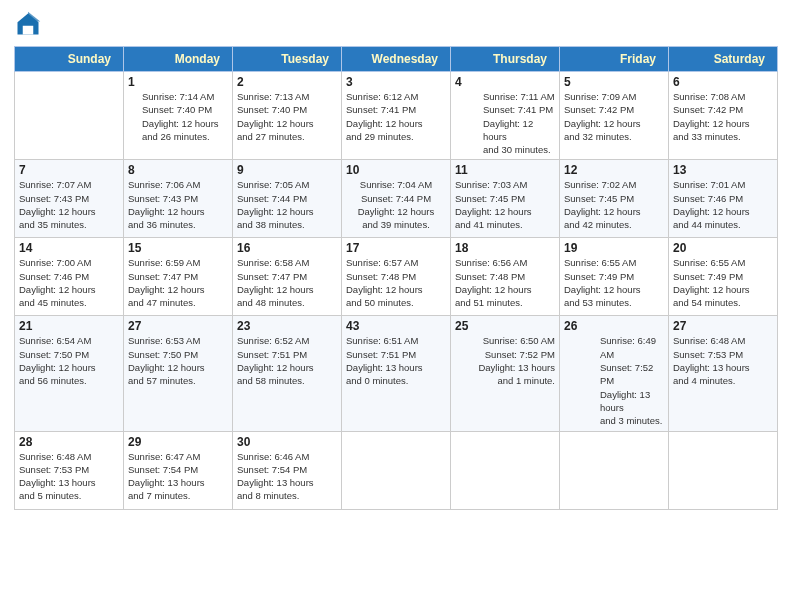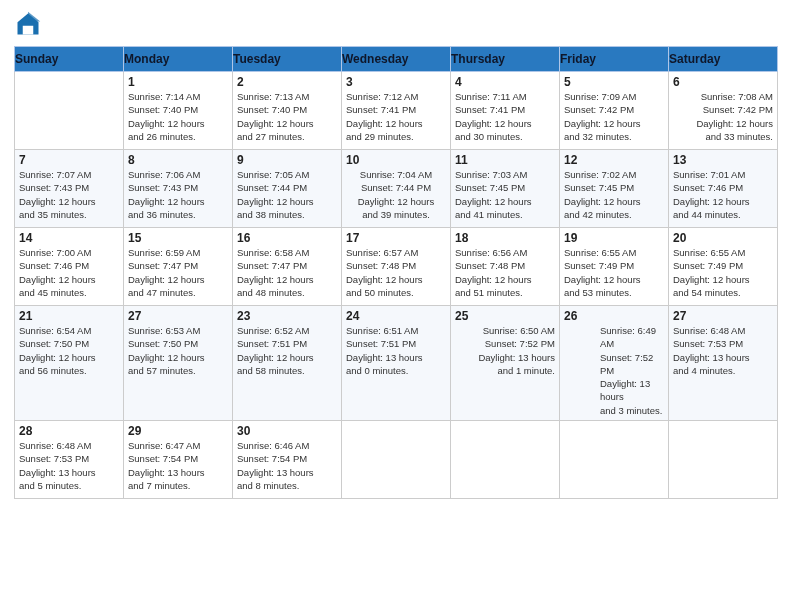--- a/index.html
+++ b/index.html
@@ -51,25 +51,25 @@
       font-size: 14px;
       color: #555;
     }
     table {
       width: 100%;
       border-collapse: collapse;
       table-layout: fixed;
     }
     thead tr th {
       background-color: #2979c0;
-      color: #0f172a;
+      color: #fef9c3;
       font-size: 12px;
       font-weight: bold;
-      padding: 5px 0;
-      text-align: left;
+      padding: 5px 12px;
+      text-align: right;
       border: 1px solid #aec6e8;
     }
     tbody tr td {
       border: 1px solid #ccc;
       vertical-align: top;
       padding: 3px 4px;
       height: 78px;
       background: #fff;
     }
     tbody tr:nth-child(even) td {
@@ -125,56 +125,56 @@
           <th>Thursday</th>
           <th>Friday</th>
           <th>Saturday</th>
         </tr>
     </thead>
     <tbody id="calendar-body">
     <tr>
           <td class="empty-cell"></td>
           <td>
             <span class="day-num">1</span>
-            <div class="day-info" style="white-space: pre-line;">Sunrise: 7:14 AM
+            <div class="day-info" style="white-space: pre-line; margin-left: 14px;">Sunrise: 7:14 AM
 Sunset: 7:40 PM
 Daylight: 12 hours
 and 26 minutes.</div>
           </td>
           <td>
             <span class="day-num">2</span>
             <div class="day-info" style="white-space: pre-line;">Sunrise: 7:13 AM
 Sunset: 7:40 PM
 Daylight: 12 hours
 and 27 minutes.</div>
           </td>
           <td>
             <span class="day-num">3</span>
-            <div class="day-info" style="white-space: pre-line;">Sunrise: 7:12 AM
+            <div class="day-info" style="white-space: pre-line;">Sunrise: 6:12 AM
 Sunset: 7:41 PM
 Daylight: 12 hours
 and 29 minutes.</div>
           </td>
           <td>
             <span class="day-num">4</span>
-            <div class="day-info" style="white-space: pre-line;">Sunrise: 7:11 AM
+            <div class="day-info" style="white-space: pre-line; margin-left: 28px;">Sunrise: 7:11 AM
 Sunset: 7:41 PM
 Daylight: 12 hours
 and 30 minutes.</div>
           </td>
           <td>
             <span class="day-num">5</span>
             <div class="day-info" style="white-space: pre-line;">Sunrise: 7:09 AM
 Sunset: 7:42 PM
 Daylight: 12 hours
 and 32 minutes.</div>
           </td>
           <td>
             <span class="day-num">6</span>
-            <div class="day-info" style="white-space: pre-line; text-align: right;">Sunrise: 7:08 AM
+            <div class="day-info" style="white-space: pre-line;">Sunrise: 7:08 AM
 Sunset: 7:42 PM
 Daylight: 12 hours
 and 33 minutes.</div>
           </td>
         </tr>
         <tr>
           <td>
             <span class="day-num">7</span>
             <div class="day-info" style="white-space: pre-line;">Sunrise: 7:07 AM
 Sunset: 7:43 PM
@@ -291,21 +291,21 @@
 and 57 minutes.</div>
           </td>
           <td>
             <span class="day-num">23</span>
             <div class="day-info" style="white-space: pre-line;">Sunrise: 6:52 AM
 Sunset: 7:51 PM
 Daylight: 12 hours
 and 58 minutes.</div>
           </td>
           <td>
-            <span class="day-num">24</span>
+            <span class="day-num">43</span>
             <div class="day-info" style="white-space: pre-line;">Sunrise: 6:51 AM
 Sunset: 7:51 PM
 Daylight: 13 hours
 and 0 minutes.</div>
           </td>
           <td>
             <span class="day-num">25</span>
             <div class="day-info" style="white-space: pre-line; text-align: right;">Sunrise: 6:50 AM
 Sunset: 7:52 PM
 Daylight: 13 hours

